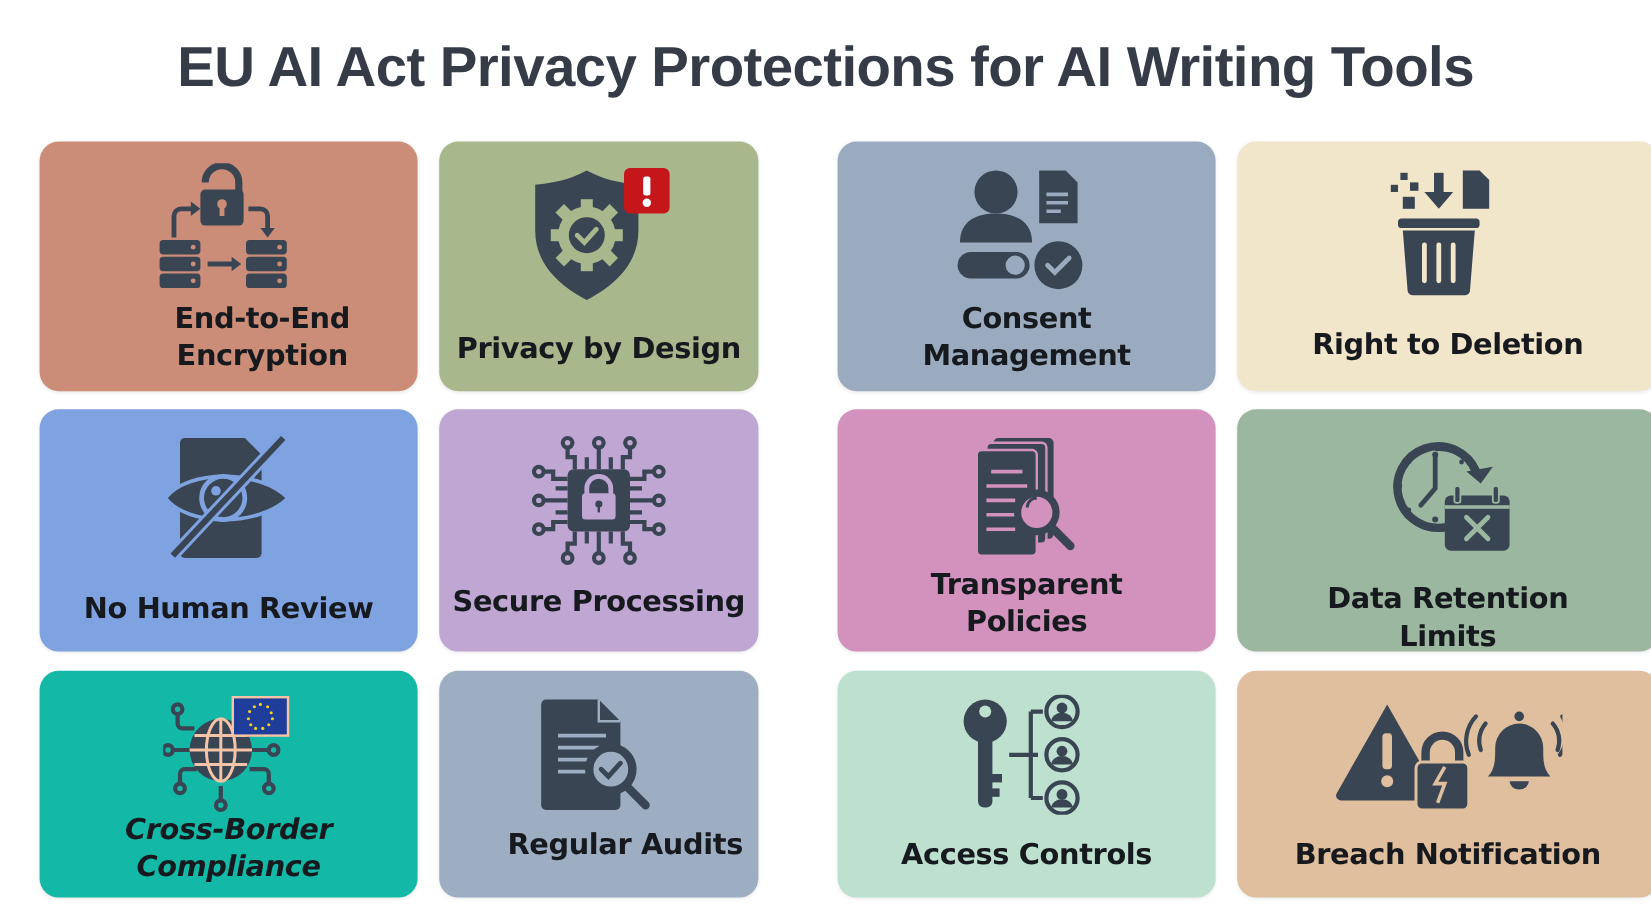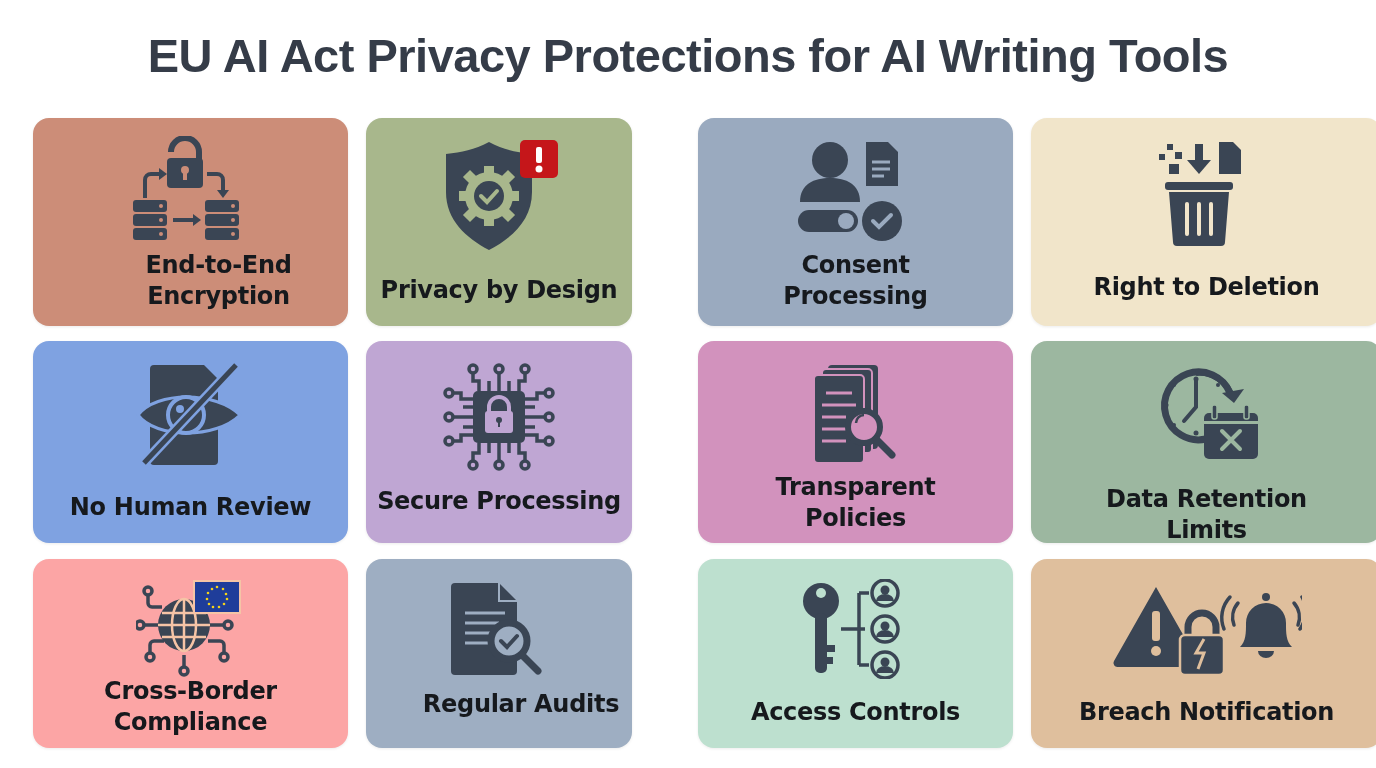--- a/index.html
+++ b/index.html
@@ -103,21 +103,21 @@
           <path d="M76 38 h12"></path>
         </g>
       <rect x="2" y="72" width="60" height="22" rx="11"></rect>
         <circle cx="50" cy="83" r="8" fill="#9aaabf"></circle>
       <circle cx="86" cy="83" r="20"></circle>
       <path d="M77 83 l6 6 12 -12" fill="none" stroke="#9aaabf" stroke-width="4" stroke-linecap="round"></path>
     </svg>
   </div>
   <div class="label" style="top:132px;">
     <div>Consent</div>
-    <div>Processing</div>
+    <div>Management</div>
   </div>
 </div>
 
 <div class="card c4 r1" style="background:#f1e5ca;">
   <div class="icon" style="top:22px;">
     <svg width="100" height="110" viewBox="0 0 100 110" fill="#3a4554">
       <rect x="10" y="4" width="6" height="6"></rect>
         <rect x="2" y="14" width="6" height="6"></rect>
         <rect x="18" y="12" width="7" height="7"></rect>
         <rect x="12" y="24" width="10" height="10"></rect>
@@ -248,21 +248,21 @@
       <rect x="92" y="42" width="5" height="14" rx="2" fill="#3a4554" stroke="#9cb7a0" stroke-width="1.5"></rect>
       <path d="M70 68 l18 18 M88 68 l-18 18" stroke="#9cb7a0" stroke-width="4" stroke-linecap="round"></path>
     </svg>
   </div>
   <div class="label" style="top:131px;margin-top:12px;">
     <div>Data Retention</div>
     <div>Limits</div>
   </div>
 </div>
 
-<div class="card c1 r3" style="background:#fca5a5;">
+<div class="card c1 r3" style="background:#14b8a6;font-style:italic;">
   <div class="icon" style="top:20px;">
     <svg width="110" height="100" viewBox="0 0 110 100">
       <g fill="none" stroke="#3a4554" stroke-width="3.5">
         <circle cx="12" cy="12" r="4"></circle>
           <path d="M12 16 v8 a4 4 0 0 0 4 4 h10"></path>
         <circle cx="4" cy="46" r="4"></circle>
           <path d="M8 46 h16"></path>
         <circle cx="14" cy="78" r="4"></circle>
           <path d="M14 74 v-8 a4 4 0 0 1 4 -4 h10"></path>
         <circle cx="48" cy="92" r="4"></circle>

